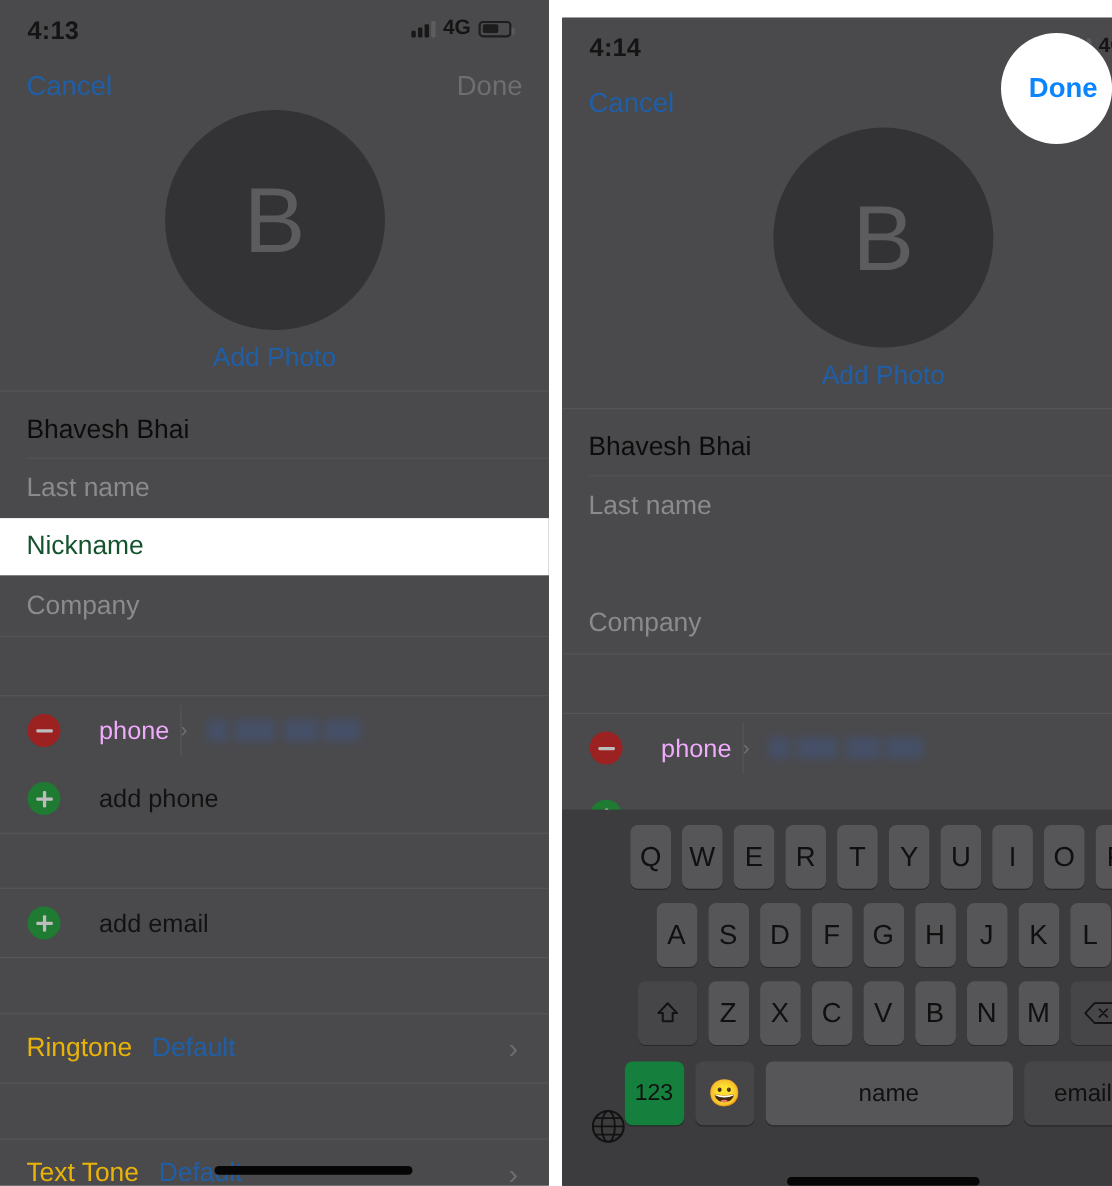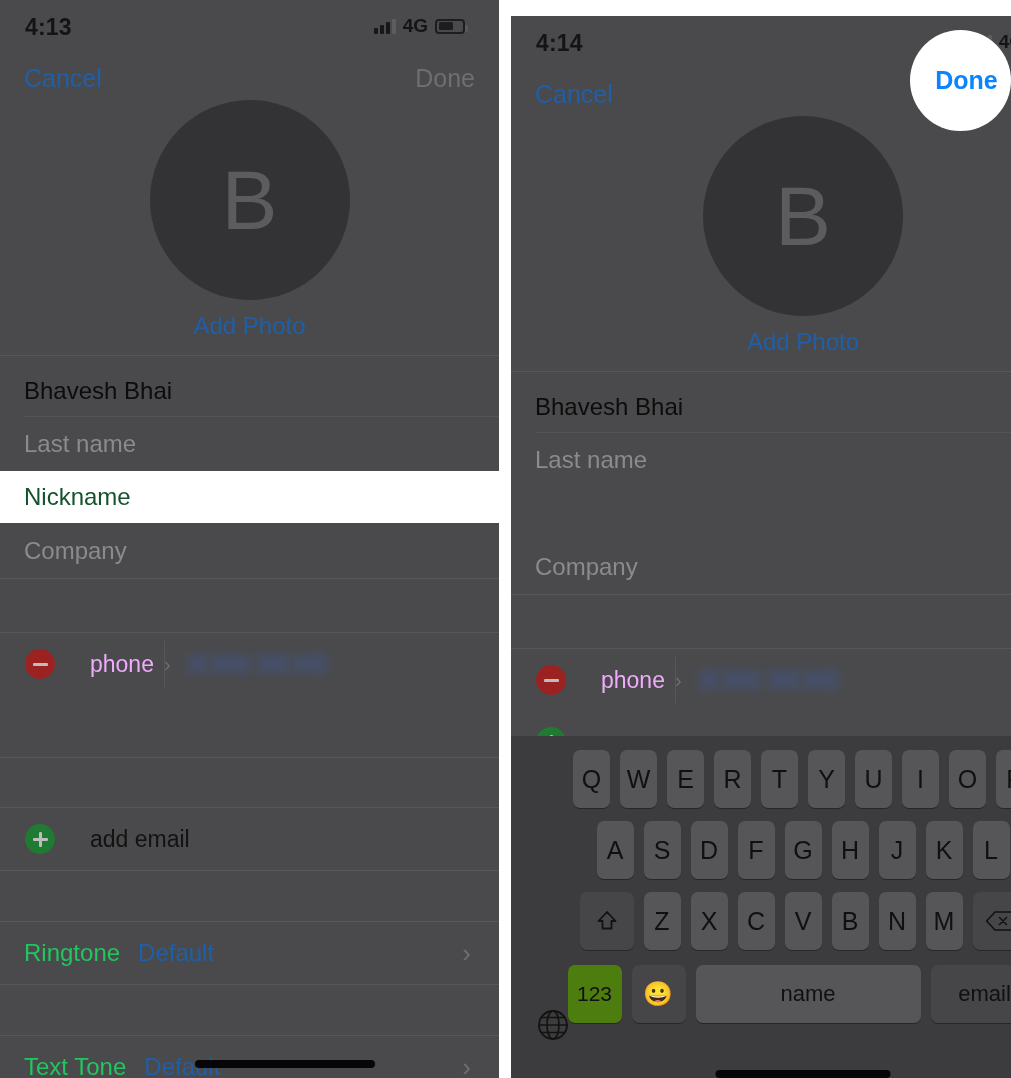--- a/index.html
+++ b/index.html
@@ -95,21 +95,21 @@
   .redacted {
     position:absolute; left:188px; top:50%; transform:translateY(-50%);
     width:140px; height:20px;
     background:linear-gradient(90deg,#45506a 0 14%,#4a4a4c 14% 18%,#45506a 18% 44%,#4a4a4c 44% 50%,#45506a 50% 72%,#4a4a4c 72% 76%,#45506a 76% 100%);
     filter:blur(4px); opacity:.9; border-radius:3px;
   }
   .add-lbl { margin-left:35px; font-size:23px; color:#121212; }
 
   
   .trow { position:absolute; left:0; right:0; height:62px; display:flex; align-items:center; }
-  .trow .k { margin-left:24px; font-size:24px; color:#22c55e; }
+  .trow .k { margin-left:24px; font-size:24px; color:#eab308; }
   .trow .v { margin-left:18px; font-size:24px; color:#1f5fa8; }
   .trow .chev { position:absolute; right:28px; font-size:26px; color:#6f6f71; }
 
   
   .home-ind {
     position:absolute; bottom:16px; left:50%; transform:translateX(-50%);
     width:175px; height:8px; background:#060606; border-radius:4px;
   }
 
   
@@ -129,21 +129,21 @@
   .krow.r4 { padding-top:15px; }
   .key {
     background:#565658; border-radius:7px; color:#101010;
     display:flex; align-items:center; justify-content:center;
     font-size:25px; height:58px; width:37px;
     box-shadow:0 1px 0 rgba(0,0,0,.35);
   }
   .key.wide { width:54px; background:#464648; }
   .key.space { width:225px; font-size:22px; }
   .key.ret   { width:108px; font-size:22px; background:#464648; }
-  .key.num   { width:54px; font-size:21px; background:#4d7c0f; }
+  .key.num   { width:54px; font-size:21px; background:#15803d; }
   .key.emoji { width:54px; font-size:24px; background:#464648; }
   .key svg { display:block; }
   .kbottom { position:absolute; left:25px; bottom:48px; }
   .globe { width:34px; height:34px; }
 </style>
 </head>
 <body>
 
 <div class="stage">
 
@@ -208,20 +208,29 @@
             <div class="bar"></div>
           </div>
         </div>
       <div class="lbl-phone">phone</div>
       <div class="chev-sm">›</div>
       <div class="vdiv"></div>
       <div class="redacted"></div>
       <div class="hair" style="left:24px;"></div>
     </div>
 
+    <div class="lrow" style="top:695px;">
+      <div class="badge plus">
+          <div class="badge-inner">
+            <div class="bar"></div>
+            <div class="bar v"></div>
+          </div>
+        </div>
+      <div class="add-lbl">add phone</div>
+    </div>
 
     <div class="sep-line" style="top:757px;"></div>
     <div class="sep-line" style="top:807px;"></div>
 
     <div class="lrow" style="top:808px;text-align:center;">
       <div class="badge plus">
           <div class="badge-inner">
             <div class="bar"></div>
             <div class="bar v"></div>
           </div>

